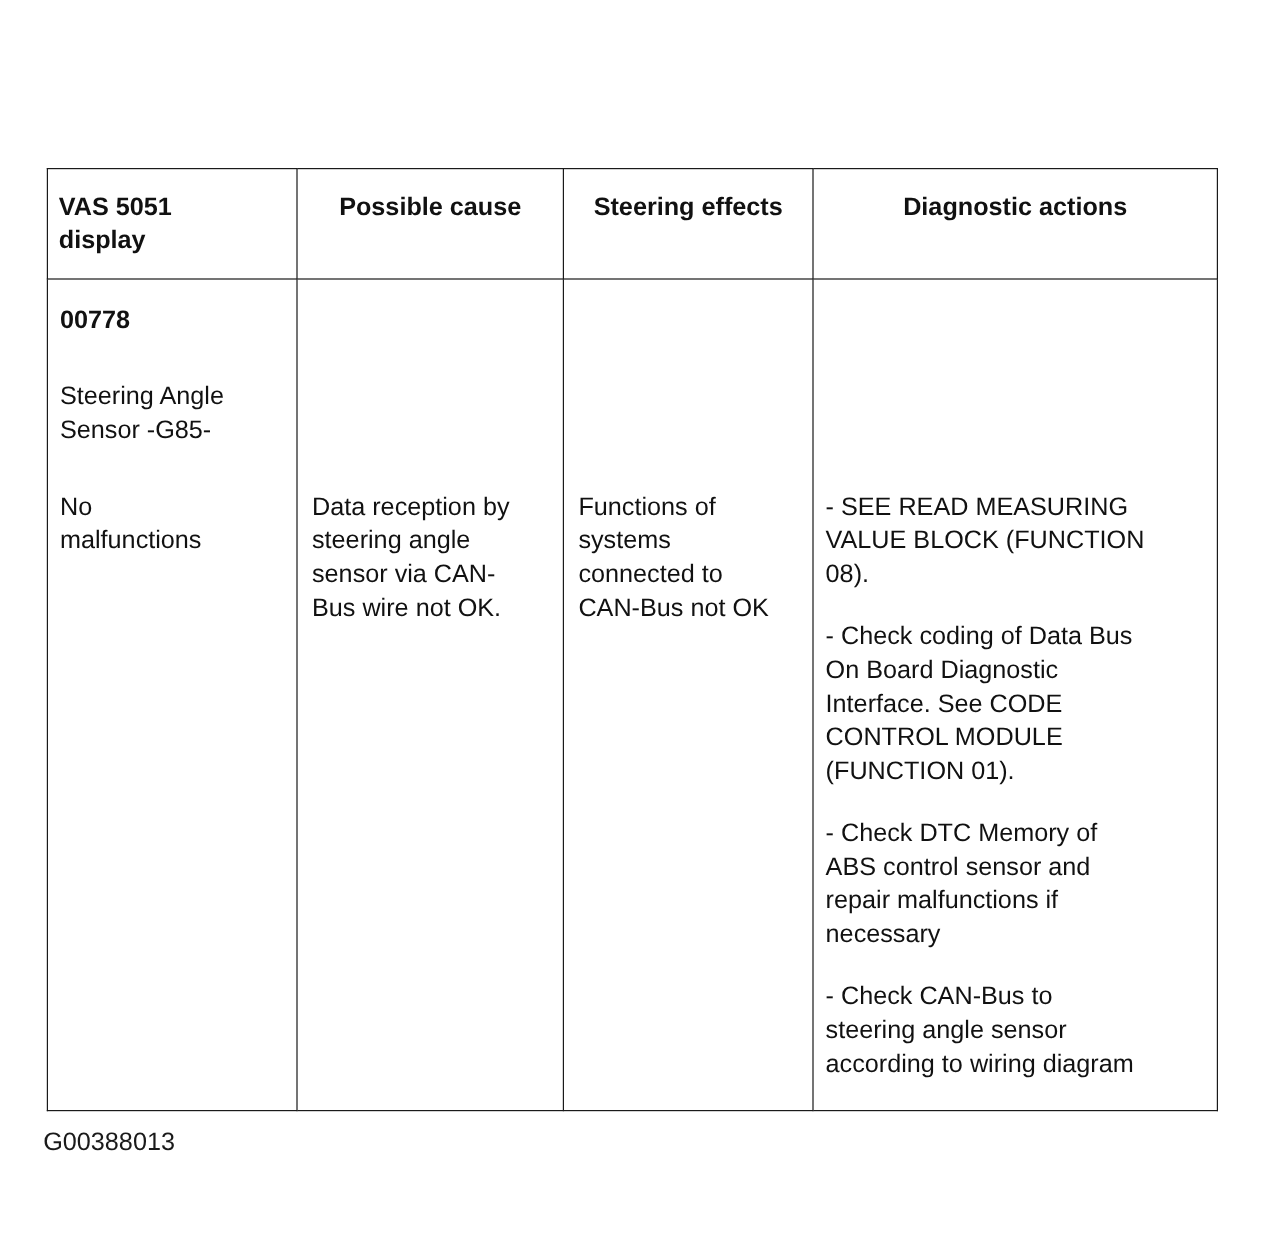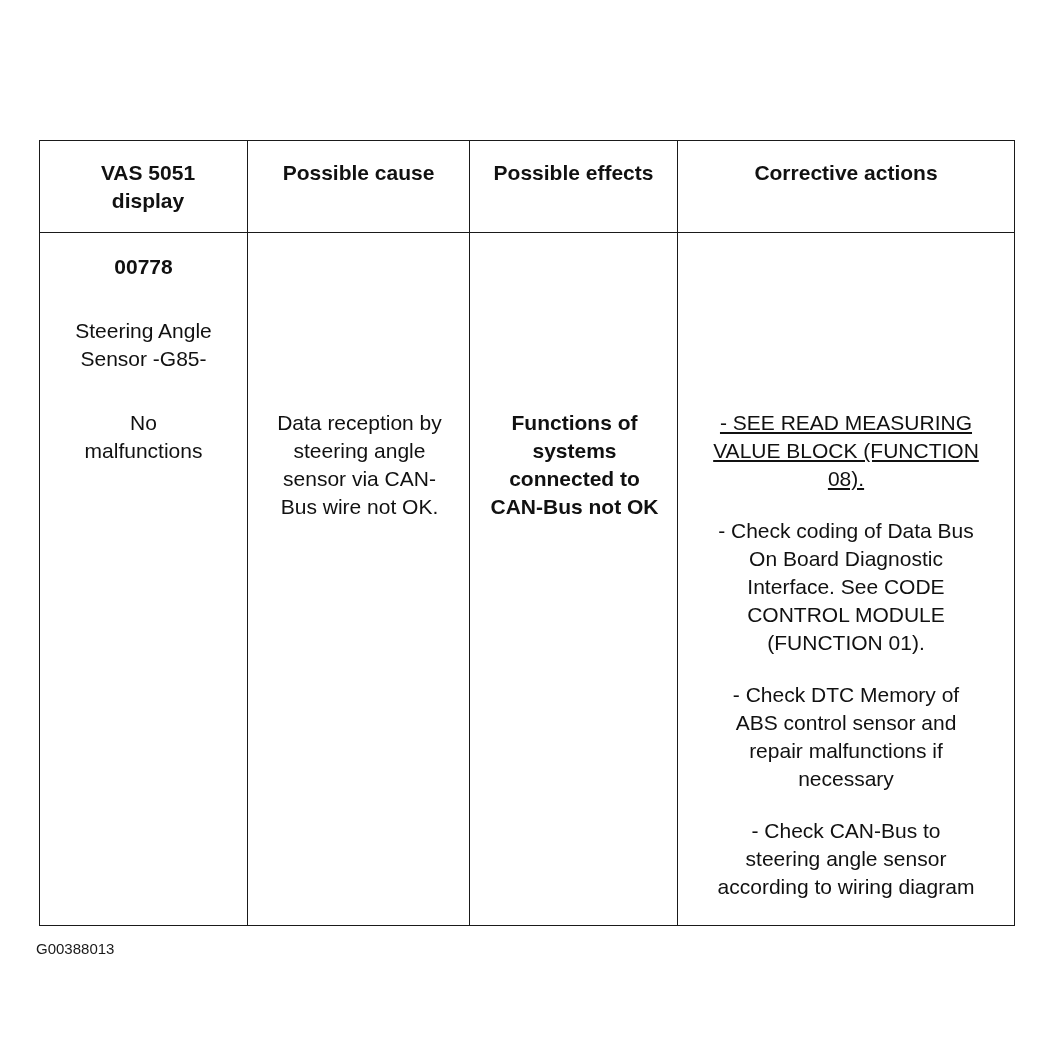--- a/index.html
+++ b/index.html
@@ -34,23 +34,23 @@
     .dtc-table th {
       height: 92px;
       font-weight: bold;
       padding-top: 18px;
       box-sizing: border-box;
     }
     .col1 { width: 208px; }
     .col2 { width: 222px; }
     .col3 { width: 208px; }
     .col4 { width: 337px; }
-    th.h1 { text-align: center; padding-left: 9px; }
+    th.h1 { text-align: left; padding-left: 9px; }
     th.h2, th.h3, th.h4 { text-align: center; margin-top: 40px; }
-    .cell-inner { padding: 0 10px; text-align: center; }
+    .cell-inner { padding: 0 10px; }
     .code {
       font-weight: bold;
       margin-top: 20px;
       display: block;
     }
     .component {
       display: block;
       margin-top: 36px;
     }
     .symptom {
@@ -58,47 +58,47 @@
       margin-top: 36px;
     }
     .mid-block {
       display: block;
       margin-top: 176px;
     }
     .action {
       display: block;
       margin-bottom: 24px;
     }
-    .action:first-child { margin-top: 176px; text-decoration: underline; }
+    .action:first-child { margin-top: 176px; }
     .figure-id {
       position: absolute;
       left: 36px;
       top: 940px;
-      font-size: 15px;
+      font-size: 21px;
       color: #1a1a1a;
     }
     .pre { white-space: pre-line; }
   </style>
 </head>
 <body>
 
 <table class="dtc-table">
   <colgroup>
     <col class="col1">
       <col class="col2">
       <col class="col3">
       <col class="col4">
   </colgroup>
   <thead>
     <tr>
       <th class="h1 pre">VAS 5051
 display</th>
       <th class="h2">Possible cause</th>
-      <th class="h3">Possible effects</th>
-      <th class="h4">Corrective actions</th>
+      <th class="h3">Steering effects</th>
+      <th class="h4">Diagnostic actions</th>
     </tr>
   </thead>
   <tbody>
     <tr>
       <td>
         <div class="cell-inner">
           <span class="code">00778</span>
           <span class="component pre">Steering Angle
 Sensor -G85-</span>
           <span class="symptom pre">No
@@ -107,21 +107,21 @@
       </td>
       <td>
         <div class="cell-inner" style="padding-left:12px;margin-top:16px;">
           <span class="mid-block pre">Data reception by
 steering angle
 sensor via CAN-
 Bus wire not OK.</span>
         </div>
       </td>
       <td>
-        <div class="cell-inner" style="padding-left:12px;font-weight:bold;">
+        <div class="cell-inner" style="padding-left:12px;">
           <span class="mid-block pre">Functions of
 systems
 connected to
 CAN-Bus not OK</span>
         </div>
       </td>
       <td>
         <div class="cell-inner">
           <span class="action pre">- SEE READ MEASURING
 VALUE BLOCK (FUNCTION

